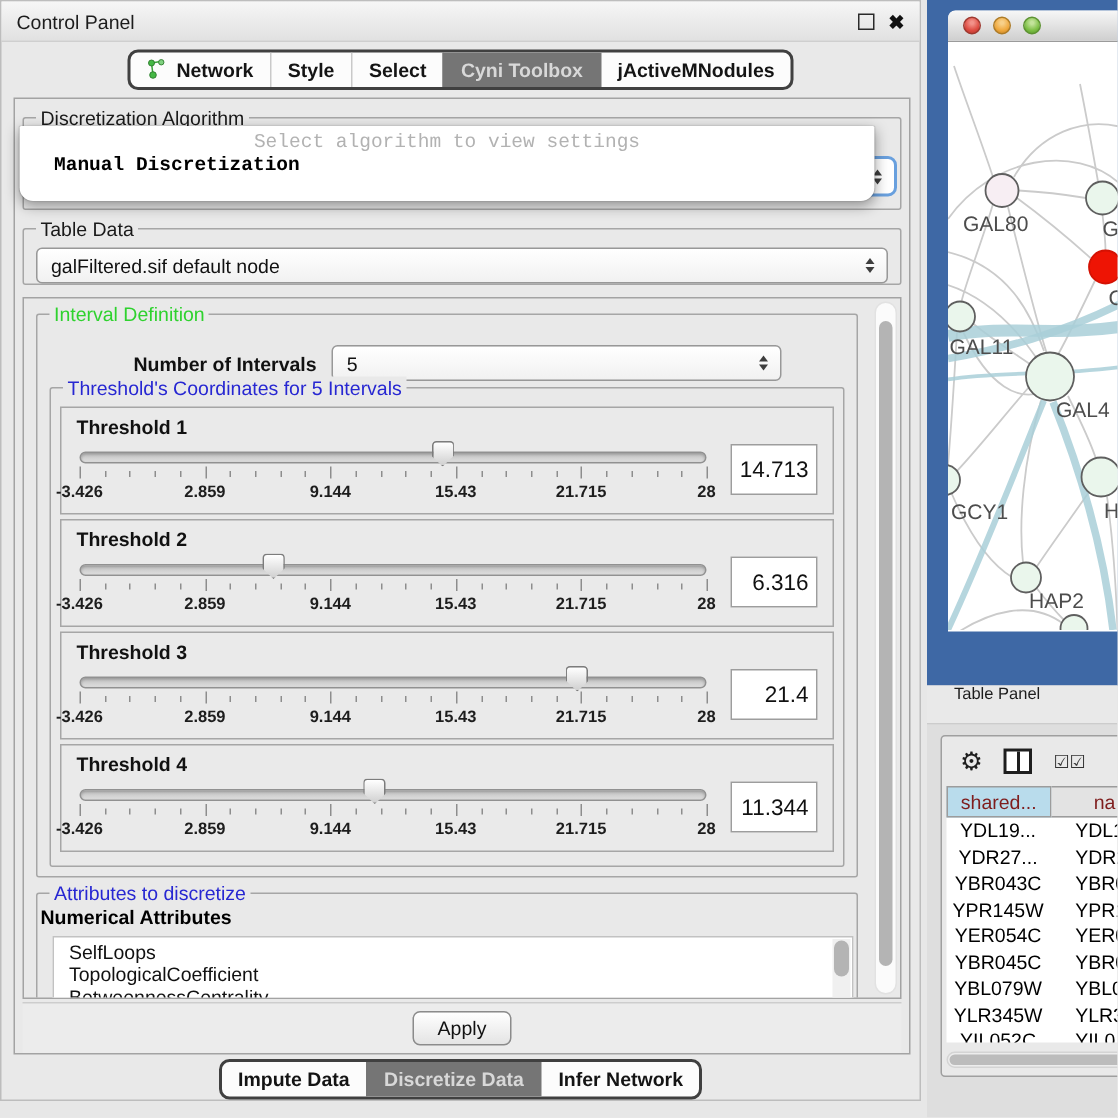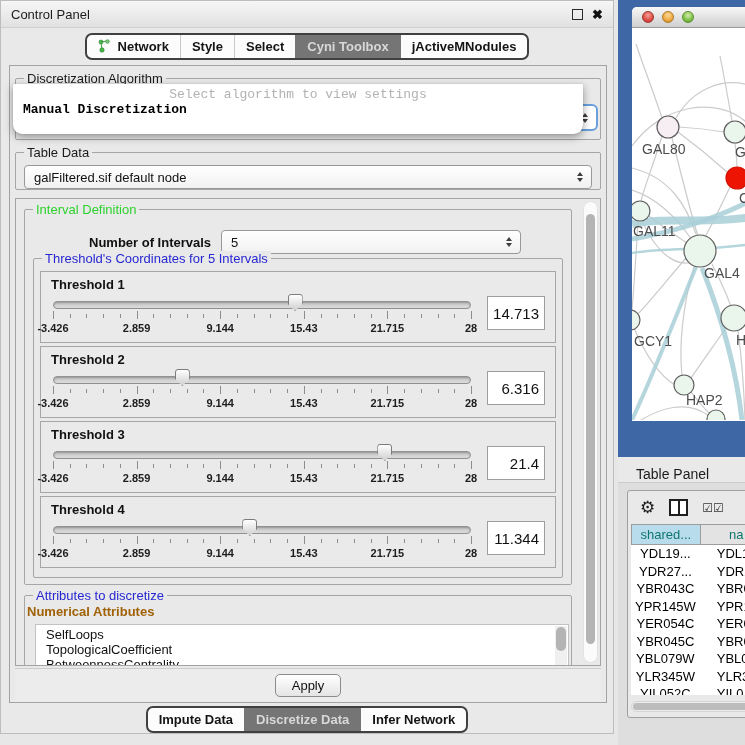--- a/index.html
+++ b/index.html
@@ -61,21 +61,21 @@
     position:absolute;left:14px;top:38px;width:574px;height:27px;
     background:#fff;border:2px solid #69a0de;border-radius:6px;z-index:1;
   }
   .algo-popup{
     position:absolute;left:3px;top:18px;width:570px;height:50px;z-index:6;
     background:#fff;border-radius:1px 1px 9px 9px;
     box-shadow:0 3px 9px rgba(0,0,0,.38),0 0 1px rgba(0,0,0,.3);
     font-family:Liberation Mono, monospace;
   }
   .popup-hint{padding-top:3px;text-align:center;font-size:13px;color:#b2b2b2;}
-  .popup-opt{font-size:13px;line-height:16px;padding-left:10px;color:#000;}
+  .popup-opt{font-size:13px;line-height:16px;padding-left:23px;color:#000;}
   .popup-opt.bold{font-weight:bold;}
   .fs-tabledata{left:5px;top:86px;width:586px;height:38px;}
   .fs-tabledata .combo{margin:12px 8px 0 8px;}
   
   .scrollwrap{
     position:absolute;left:5px;top:132px;width:586px;height:468px;box-sizing:border-box;
     border:1px solid #a3a3a3;background:#e9e9e9;overflow:hidden;
   }
   .vscroll{position:absolute;top:2px;right:2px;bottom:2px;width:15px;
     background:#fbfbfb;border:1px solid #e2e2e2;border-radius:8px;box-sizing:border-box;}
@@ -106,21 +106,21 @@
   .tick{position:absolute;width:1px;background:#8d8d8d;top:3px;height:4px;}
   .tick.major{top:0;height:8px;}
   .ticklabels{position:absolute;left:2px;right:2px;top:29px;height:13px;font-size:11px;font-weight:bold;color:#1d1d1d;}
   .ticklabel{position:absolute;transform:translateX(-50%);white-space:nowrap;}
   .valuebox{
     width:58px;height:34px;margin-top:3px;box-sizing:border-box;flex:none;
     background:#fff;border:1px solid #9d9d9d;font-size:15px;color:#111;
     display:flex;align-items:center;justify-content:flex-end;padding-right:5px;
   }
   .fs-attrs{left:8px;top:396px;width:548px;height:110px;}
-  .attr-title{margin:8px 0 5px 2px;font-size:13px;font-weight:bold;color:#a16207;}
+  .attr-title{margin:8px 0 5px 2px;font-size:13px;font-weight:bold;color:#000000;}
   .attr-list{
     position:relative;margin:0 2px 0 10px;height:70px;overflow:hidden;
     background:#fff;border:1px solid #c2c2c2;padding-top:2px;box-sizing:border-box;
   }
   .attr-item{font-size:13px;line-height:15px;padding-left:10px;color:#111;white-space:nowrap;}
   .attr-vscroll{position:absolute;right:1px;top:1px;bottom:1px;width:12px;background:#f0f0f0;}
   .attr-vthumb{position:absolute;left:1px;right:1px;top:1px;height:24px;background:#b4b4b4;border-radius:6px;}
   .apply-strip{
     position:absolute;left:5px;top:602px;width:586px;height:34px;box-sizing:border-box;
     border-top:1px solid #cdcdcd;background:#ececec;
@@ -150,35 +150,35 @@
   .tl.yellow{background:radial-gradient(circle at 50% 32%,#f7d08a 12%,#efa83d 60%,#c07f24);border:1px solid #ad7b27;}
   .tl.green{background:radial-gradient(circle at 50% 32%,#c3e39b 12%,#7dbf45 60%,#55942a);border:1px solid #5d9232;}
   #net-svg{display:block;background:#fff;}
   
   #table-region{
     position:absolute;left:618px;top:457px;width:127px;height:288px;
     background:#dedede;overflow:hidden;
   }
   .tp-titlebar{
     height:25px;background:#e9e9e9;border-bottom:1px solid #cccccc;
-    display:flex;align-items:flex-end;padding-left:18px;font-size:14px;color:#1c1c1c;
+    display:flex;align-items:flex-start;padding-left:18px;font-size:11px;color:#1c1c1c;
   }
   .tp-panel{
     position:absolute;left:9px;top:33px;width:150px;height:228px;box-sizing:border-box;
     background:#e9e9e9;border:1px solid #9f9f9f;border-radius:3px;overflow:hidden;
   }
   .tp-toolbar{height:33px;display:flex;align-items:center;gap:14px;padding-left:12px;}
   .gear{font-size:17px;color:#1e1e1e;line-height:1;}
   .cols-icon{width:15px;height:13px;border:2px solid #1e1e1e;background:#fff;position:relative;display:inline-block;}
   .cols-icon::after{content:"";position:absolute;left:50%;top:0;bottom:0;width:2px;background:#1e1e1e;transform:translateX(-50%);}
   .checks{font-size:12px;color:#333;letter-spacing:0;}
   .tp-head{display:flex;margin:0 3px;}
   .tp-hcell{
     height:21px;box-sizing:border-box;border:1px solid #9c9c9c;
-    display:flex;align-items:center;justify-content:center;font-size:13px;color:#0f766e;
+    display:flex;align-items:center;justify-content:center;font-size:13px;color:#7f1d1d;
   }
   .tp-hcell.c1{width:77px;background:#b9dcec;}
   .tp-hcell.c2{width:80px;background:#e3e3e3;border-left:none;}
   .tp-rows{margin:0 3px;background:#fff;height:150px;overflow:hidden;}
   .tp-row{display:flex;height:17.5px;align-items:center;}
   .tp-cell{font-size:13px;color:#000;box-sizing:border-box;}
   .tp-cell.c1{width:77px;text-align:center;}
   .tp-cell.c2{width:80px;padding-left:17px;}
   .tp-hscroll{
     position:absolute;left:3px;right:-8px;bottom:5px;height:11px;box-sizing:border-box;

